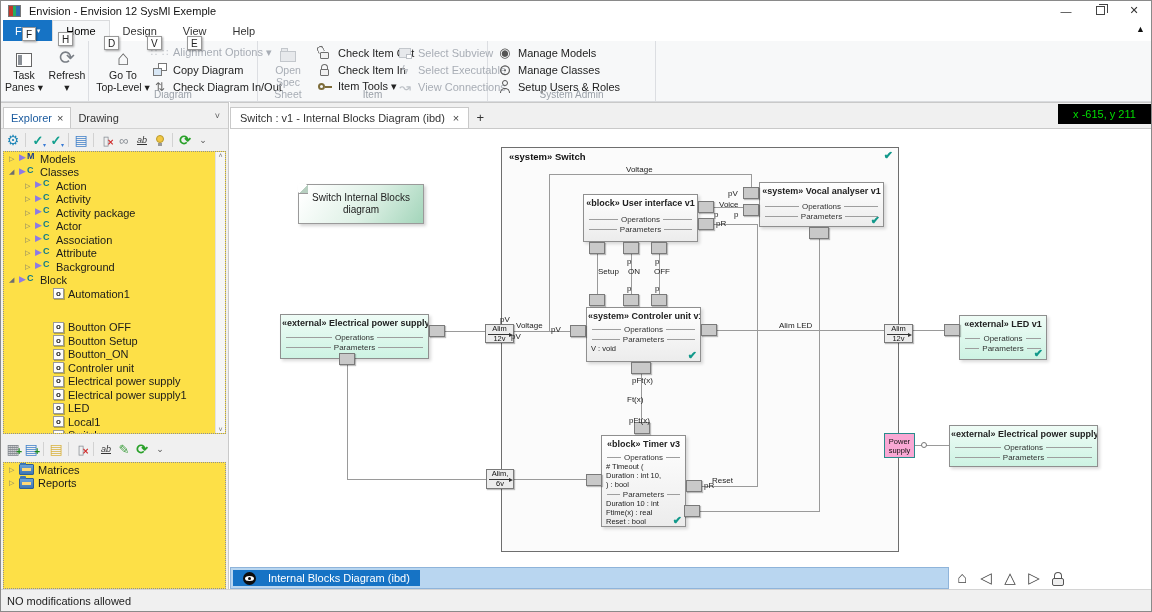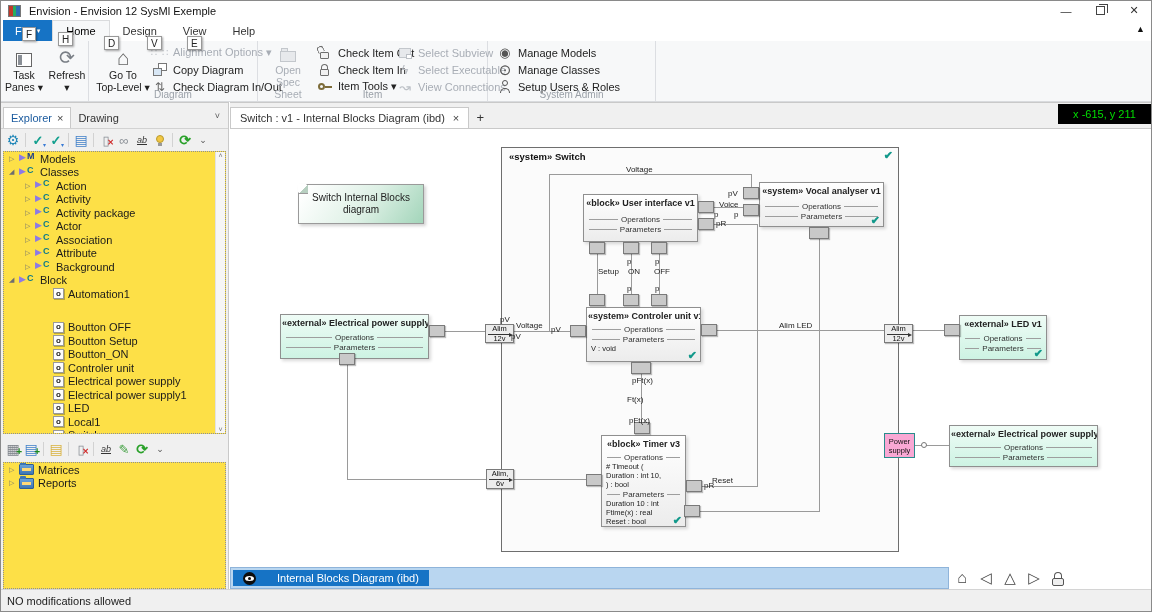--- a/index.html
+++ b/index.html
@@ -126,21 +126,21 @@
   .bport{position:absolute;background:#ececec;border:1px solid #7a7a7a;font-size:7.5px;line-height:8.5px;text-align:center;box-shadow:1px 1px 1px rgba(0,0,0,.25);color:#111}
   .bport .t{display:block;margin:0 2px;border-bottom:1px solid #333;position:relative}
   .bport .t::after{content:"";position:absolute;right:-2px;bottom:-3px;border-left:4px solid #333;border-top:2.5px solid transparent;border-bottom:2.5px solid transparent}
   .psbox{position:absolute;background:#f9a8d4;border:1px solid #2a8c8c;font-size:7.5px;line-height:9px;text-align:center;color:#111;display:flex;align-items:center;justify-content:center;padding:1px}
   .dlab{position:absolute;font-size:8px;color:#222;white-space:nowrap;line-height:9px}
   .note{position:absolute;border:1px solid #9a9a9a;background:linear-gradient(125deg,#ffffff 5%,#ddf0e5 55%,#a3d5ba 100%);display:flex;align-items:center;justify-content:center;text-align:center;font-size:10px;color:#222;box-shadow:2px 2px 3px rgba(0,0,0,.18);line-height:12px}
   .note::before{content:"";position:absolute;left:-1px;top:-1px;width:0;height:0;border-style:solid;border-width:9px 9px 0 0;border-color:#fff transparent transparent transparent}
   .note::after{content:"";position:absolute;left:0px;top:0px;width:9px;height:9px;border-bottom:1px solid #9a9a9a;border-right:0;background:linear-gradient(135deg,transparent 49%,#b7cfc0 50%)}
   
   .blue-strip{position:absolute;left:0;bottom:0;height:22px;width:719px;background:#b9d6f0;border:1px solid #8fb4da}
-  .bbar-tab{position:absolute;left:2px;top:2px;bottom:2px;background:#1673c5;color:#fff;font-size:11px;display:flex;align-items:center;gap:21px;padding:0 10px}
+  .bbar-tab{position:absolute;left:2px;top:2px;bottom:2px;background:#1673c5;color:#fff;font-size:11px;display:flex;align-items:center;gap:12px;padding:0 10px}
   .ic-eye{width:13px;height:13px;border-radius:50%;background:#0d0d0d;position:relative;flex:none}
   .ic-eye::before{content:"";position:absolute;left:2px;top:4px;width:9px;height:5px;background:#fff;border-radius:50%}
   .ic-eye::after{content:"";position:absolute;left:5px;top:5px;width:3px;height:3px;background:#111;border-radius:50%}
   .navs{position:absolute;bottom:0;height:22px;display:flex;align-items:center;gap:4px;font-size:15px;color:#444}
   .nav-g{width:20px;text-align:center}
   .ic-lock2{width:12px;height:15px;position:relative;margin-left:4px}
   .ic-lock2::before{content:"";position:absolute;left:2px;top:1px;width:8px;height:7px;border:1.5px solid #555;border-bottom:none;border-radius:4px 4px 0 0}
   .ic-lock2::after{content:"";position:absolute;left:0;bottom:0;width:12px;height:8px;border:1px solid #555;background:#eee;border-radius:2px}
   .coords{position:absolute;left:828px;top:1px;width:93px;height:20px;background:#000;color:#00dd00;font-size:11px;display:flex;align-items:center;justify-content:center}
   

